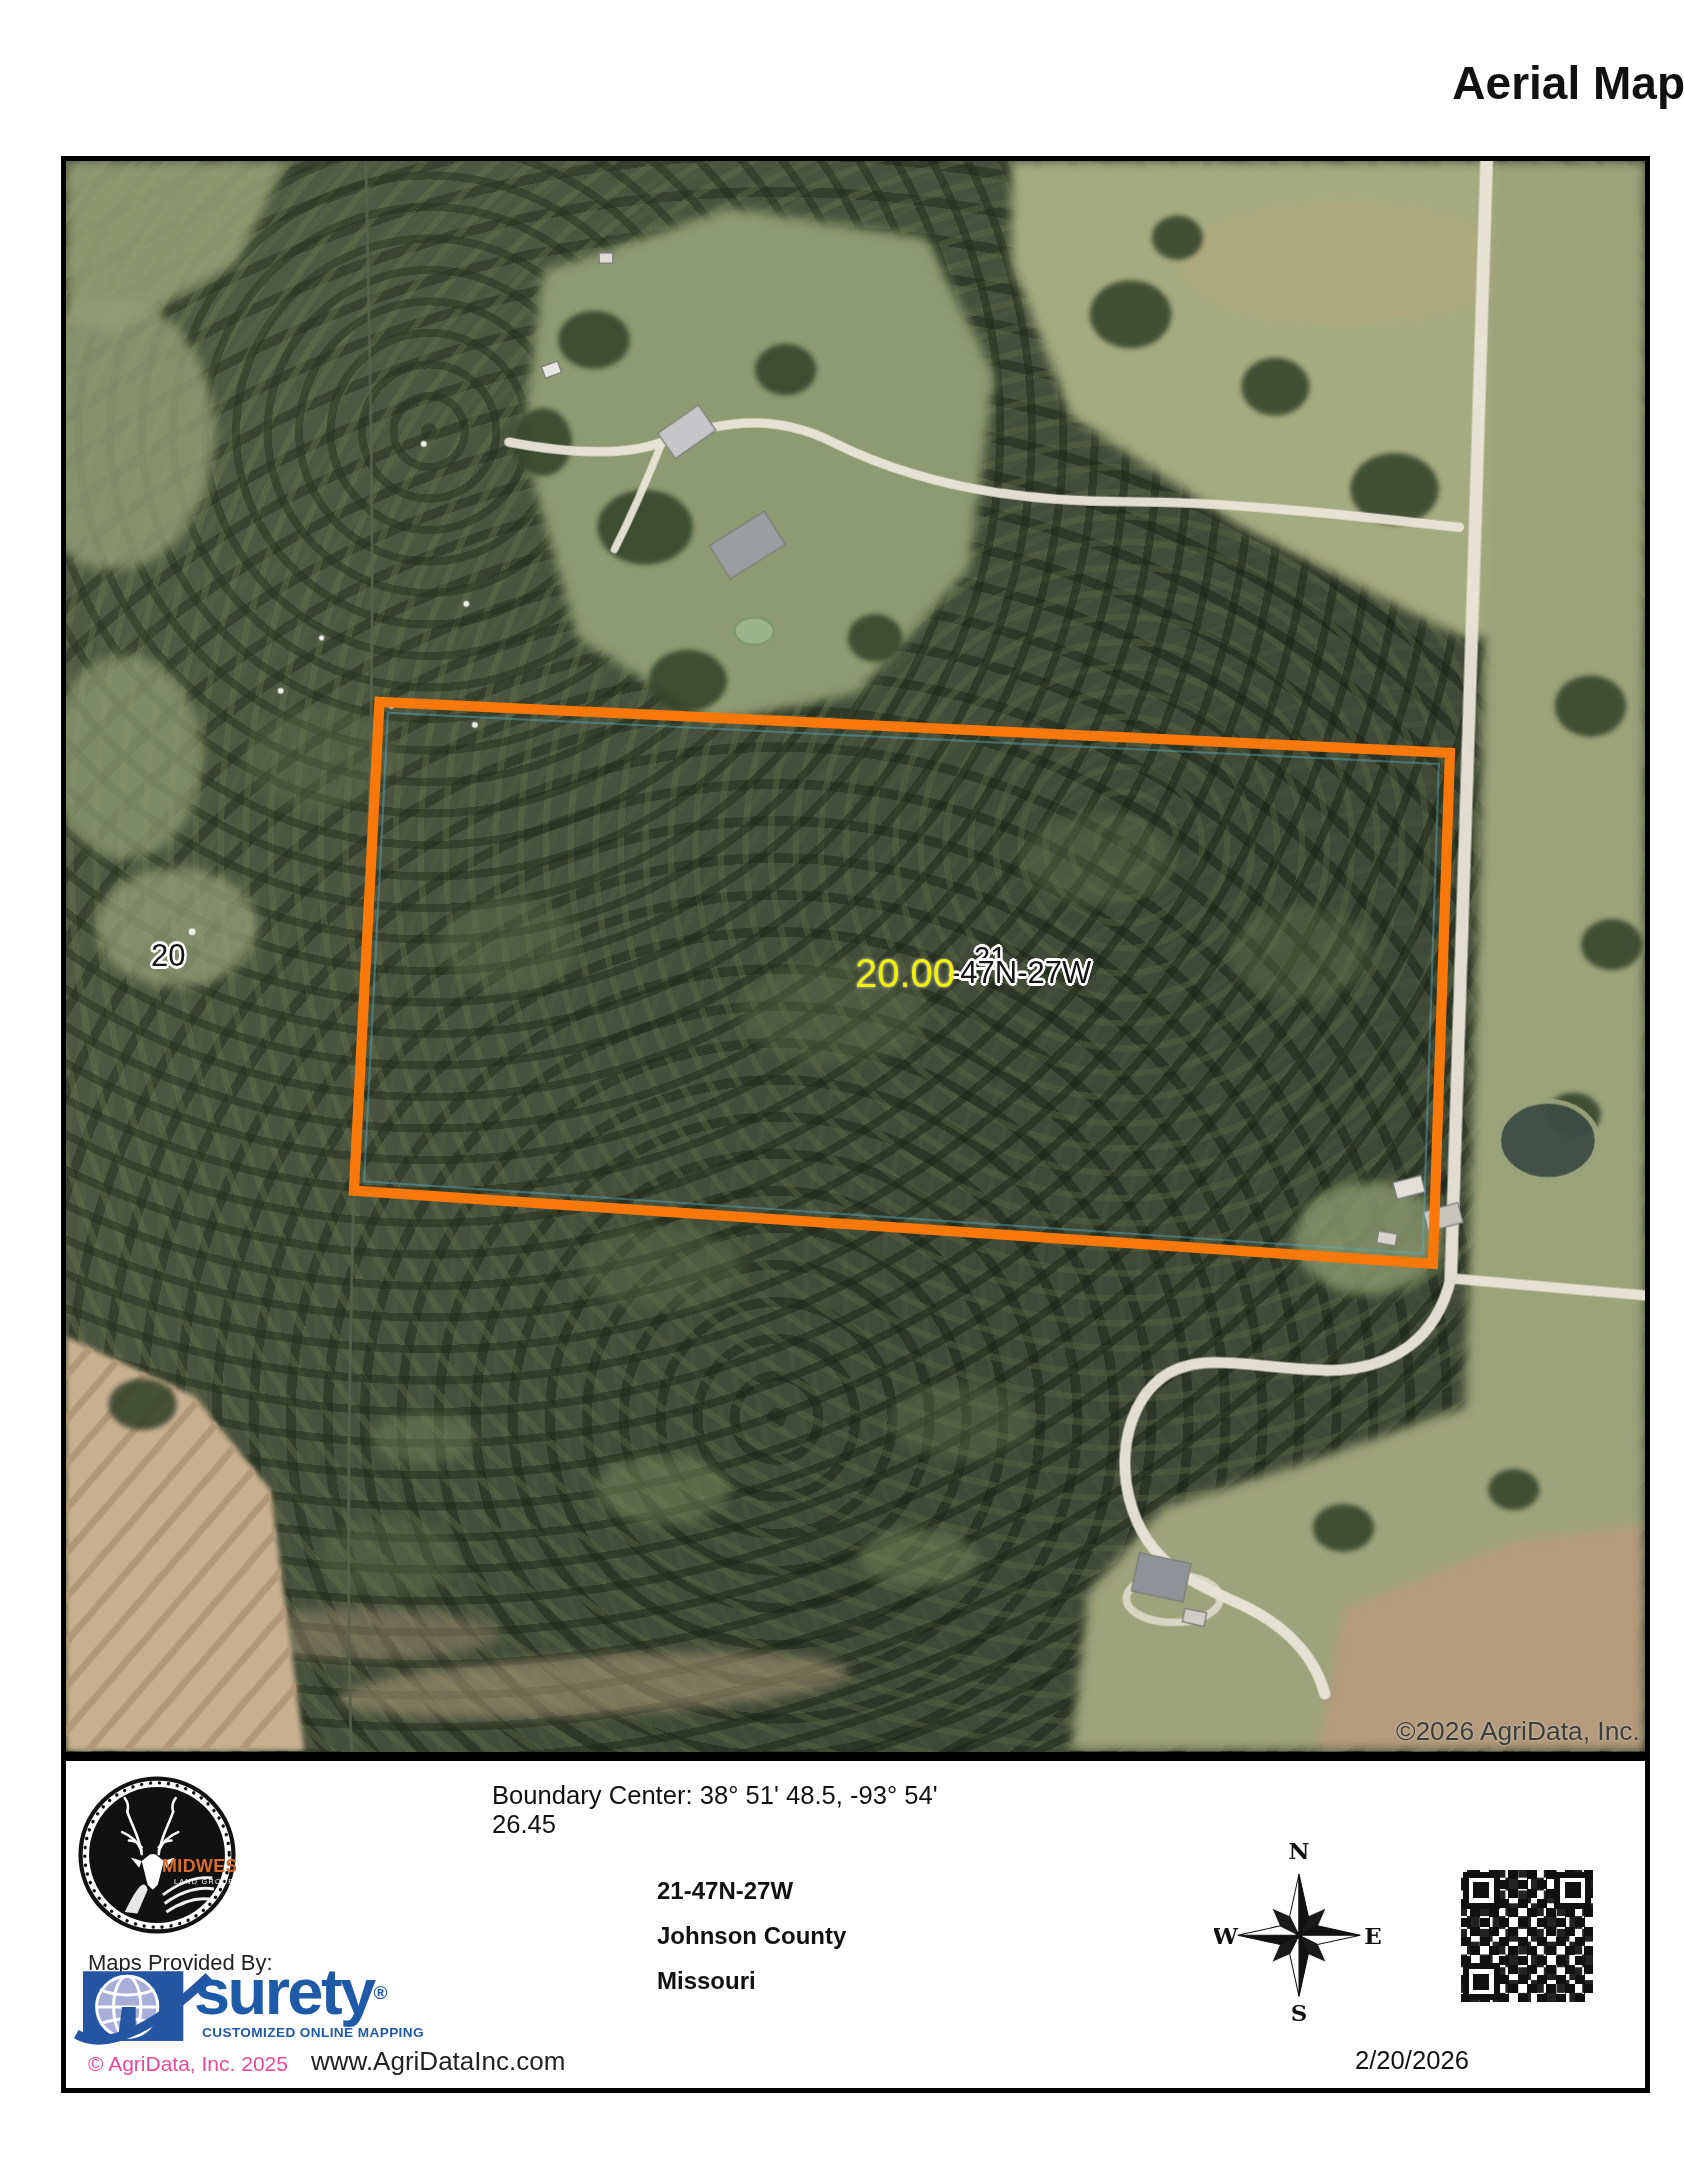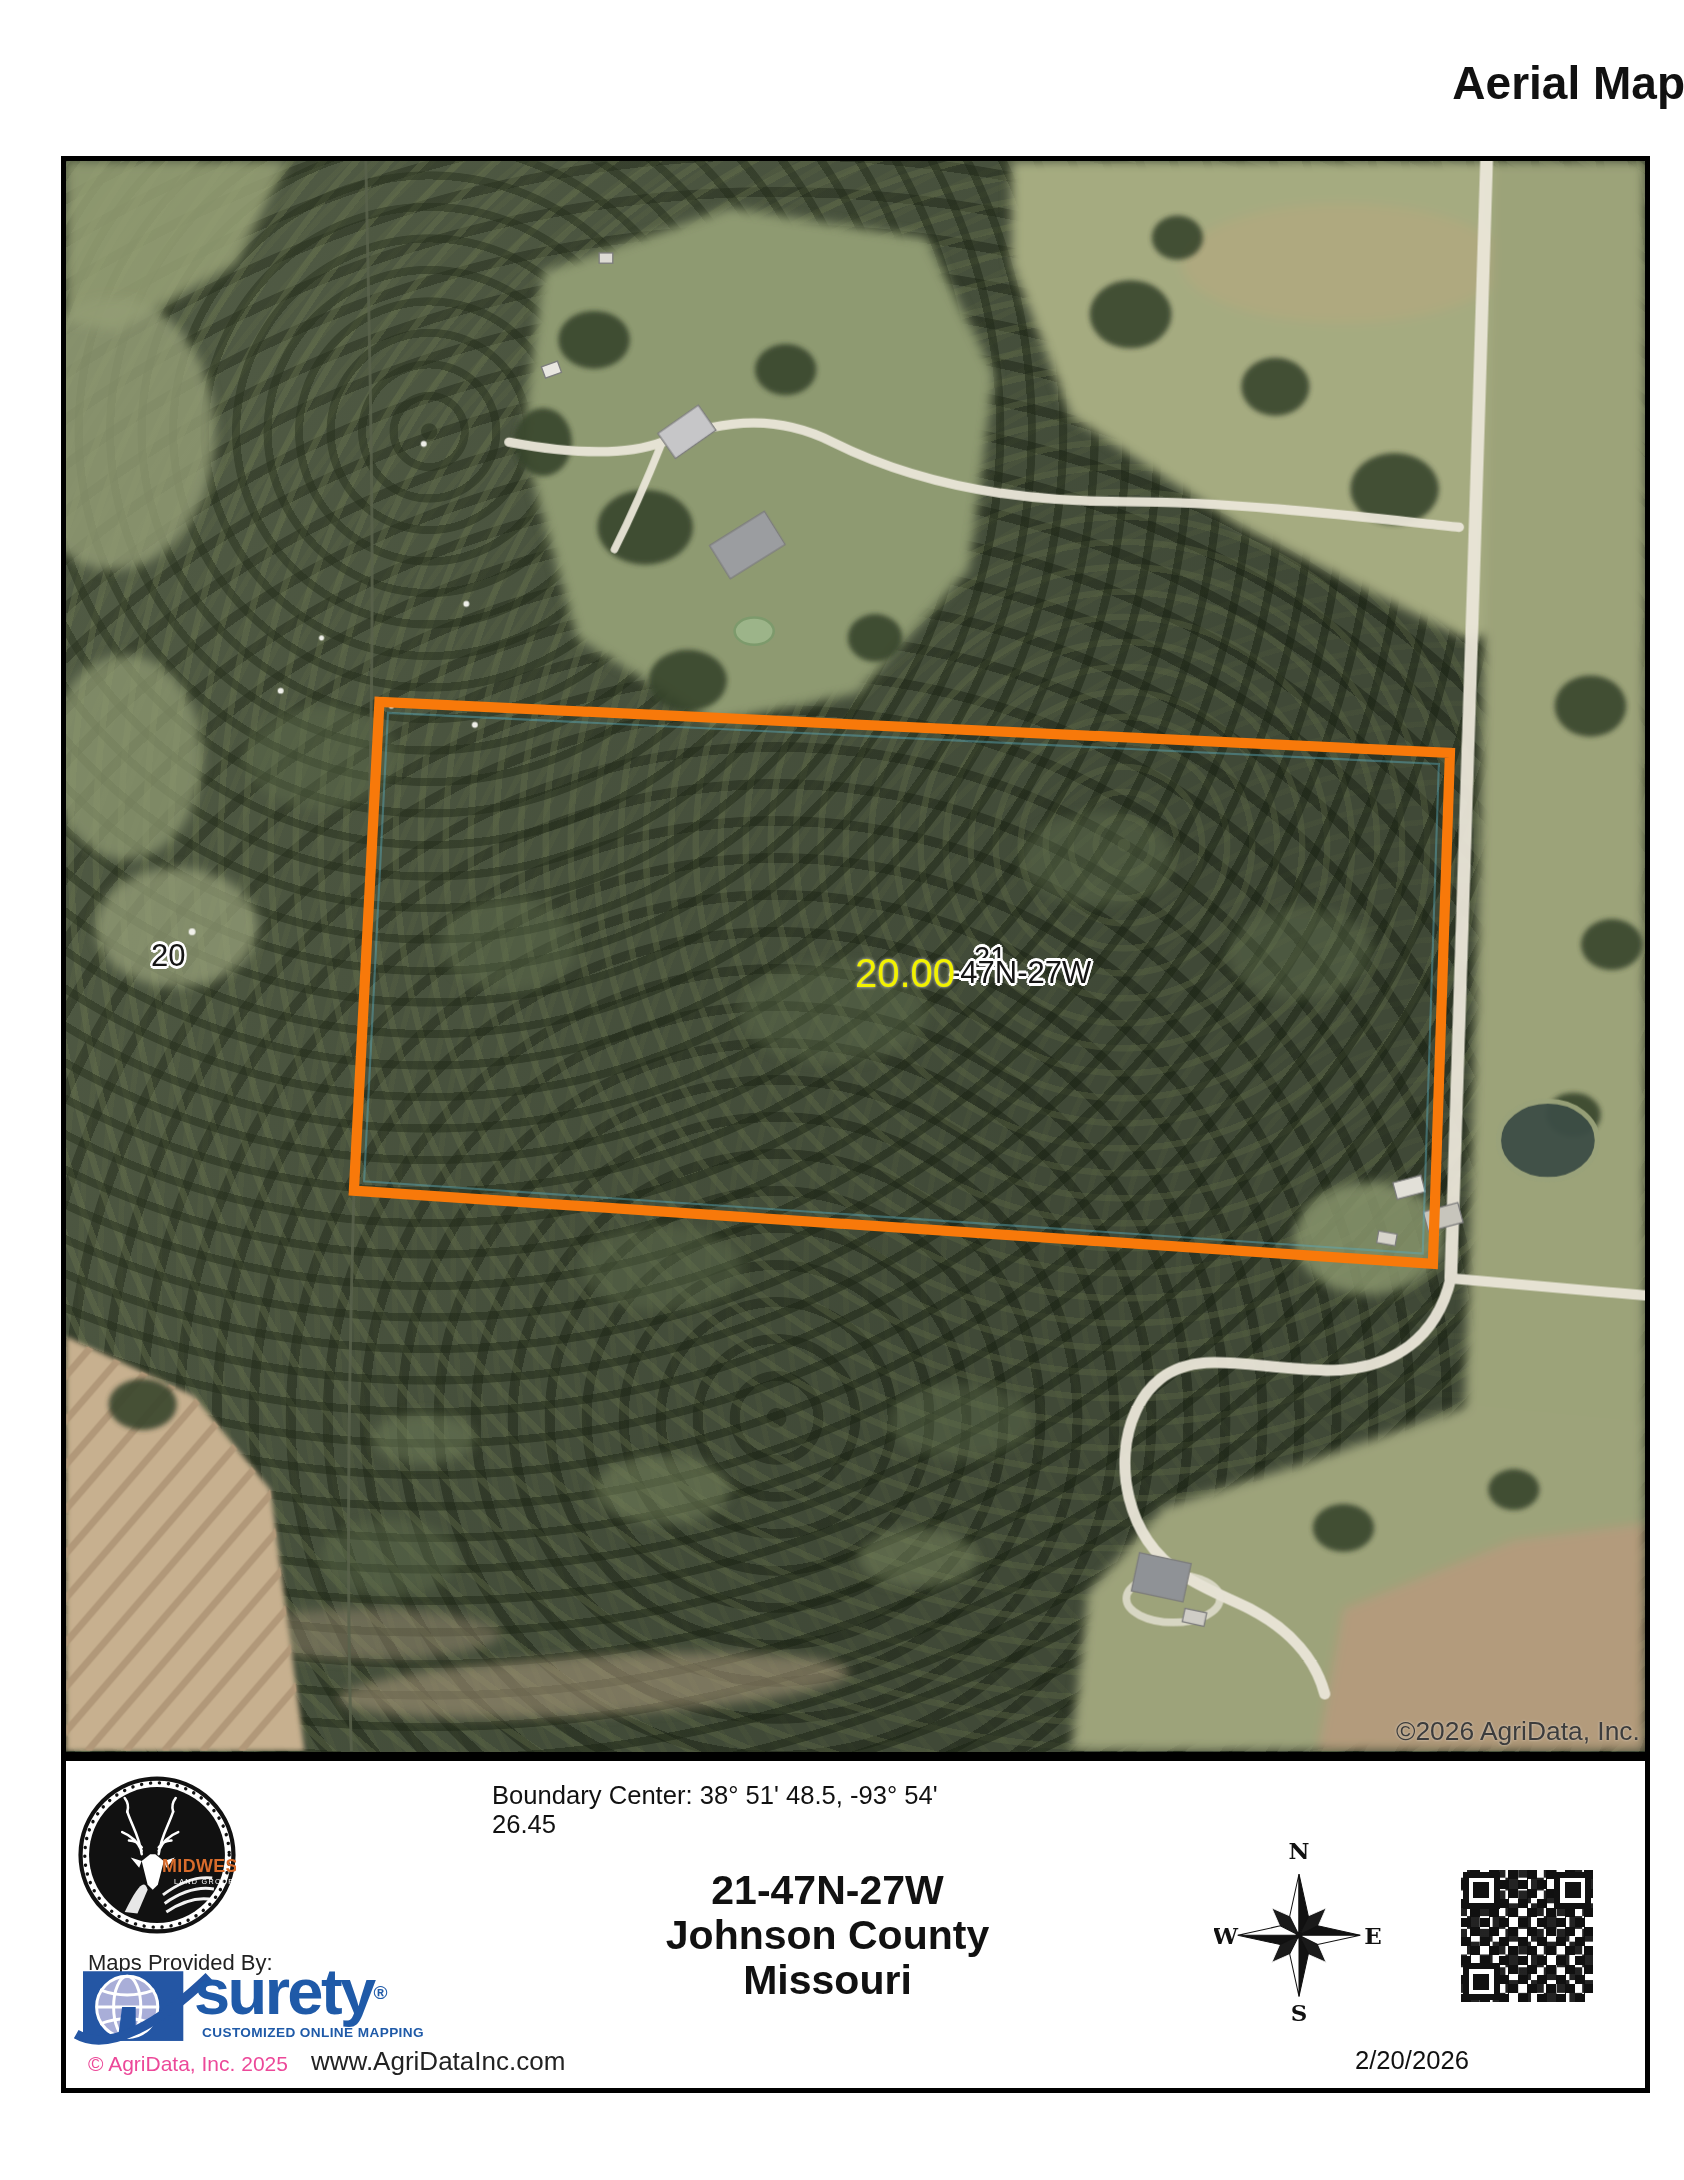--- a/index.html
+++ b/index.html
@@ -42,21 +42,21 @@
   .surety-row{left:17px;top:211px;display:flex;align-items:center;}
   .surety-word{font-size:65px;font-weight:bold;color:#1f5aa8;line-height:.78;letter-spacing:-2.6px;
                font-family:"Liberation Sans",sans-serif;}
   .surety-reg{font-size:19px;color:#1f5aa8;font-weight:bold;line-height:1;}
   .surety-tag{position:absolute;left:136px;top:264px;font-size:13.6px;font-weight:bold;color:#1f5aa8;letter-spacing:0.4px;}
   .agri-copy{left:22px;top:291px;font-size:21px;color:#ec4899;}
   .agri-web{left:245px;top:285px;font-size:26px;color:#222;}
 
   
   .bcenter{left:426px;top:20.4px;width:511px;text-align:left;font-size:25.6px;color:#111;}
-  .county-block{left:591px;top:107px;width:341px;text-align:center;font-weight:bold;font-size:41px;line-height:45px;}
+  .county-block{left:591px;top:107px;width:341px;font-weight:bold;font-size:24px;line-height:45px;}
 
   
   .scalebar{left:1104px;top:20.4px;width:409px;height:60px;}
   .scalebar .lab{position:absolute;top:0;font-size:24px;color:#111;}
   .scalebar .l0{left:0;} .scalebar .l1{left:50%;transform:translateX(-50%);} .scalebar .l2{right:0;}
   .sb-bar{position:absolute;left:0;top:39px;width:409px;height:6px;background:#111;}
   .sb-tick{position:absolute;background:#111;width:6px;height:19.6px;top:25.6px;}
   .sb-tick.small{width:4.3px;height:10.2px;top:35px;}
 
   

